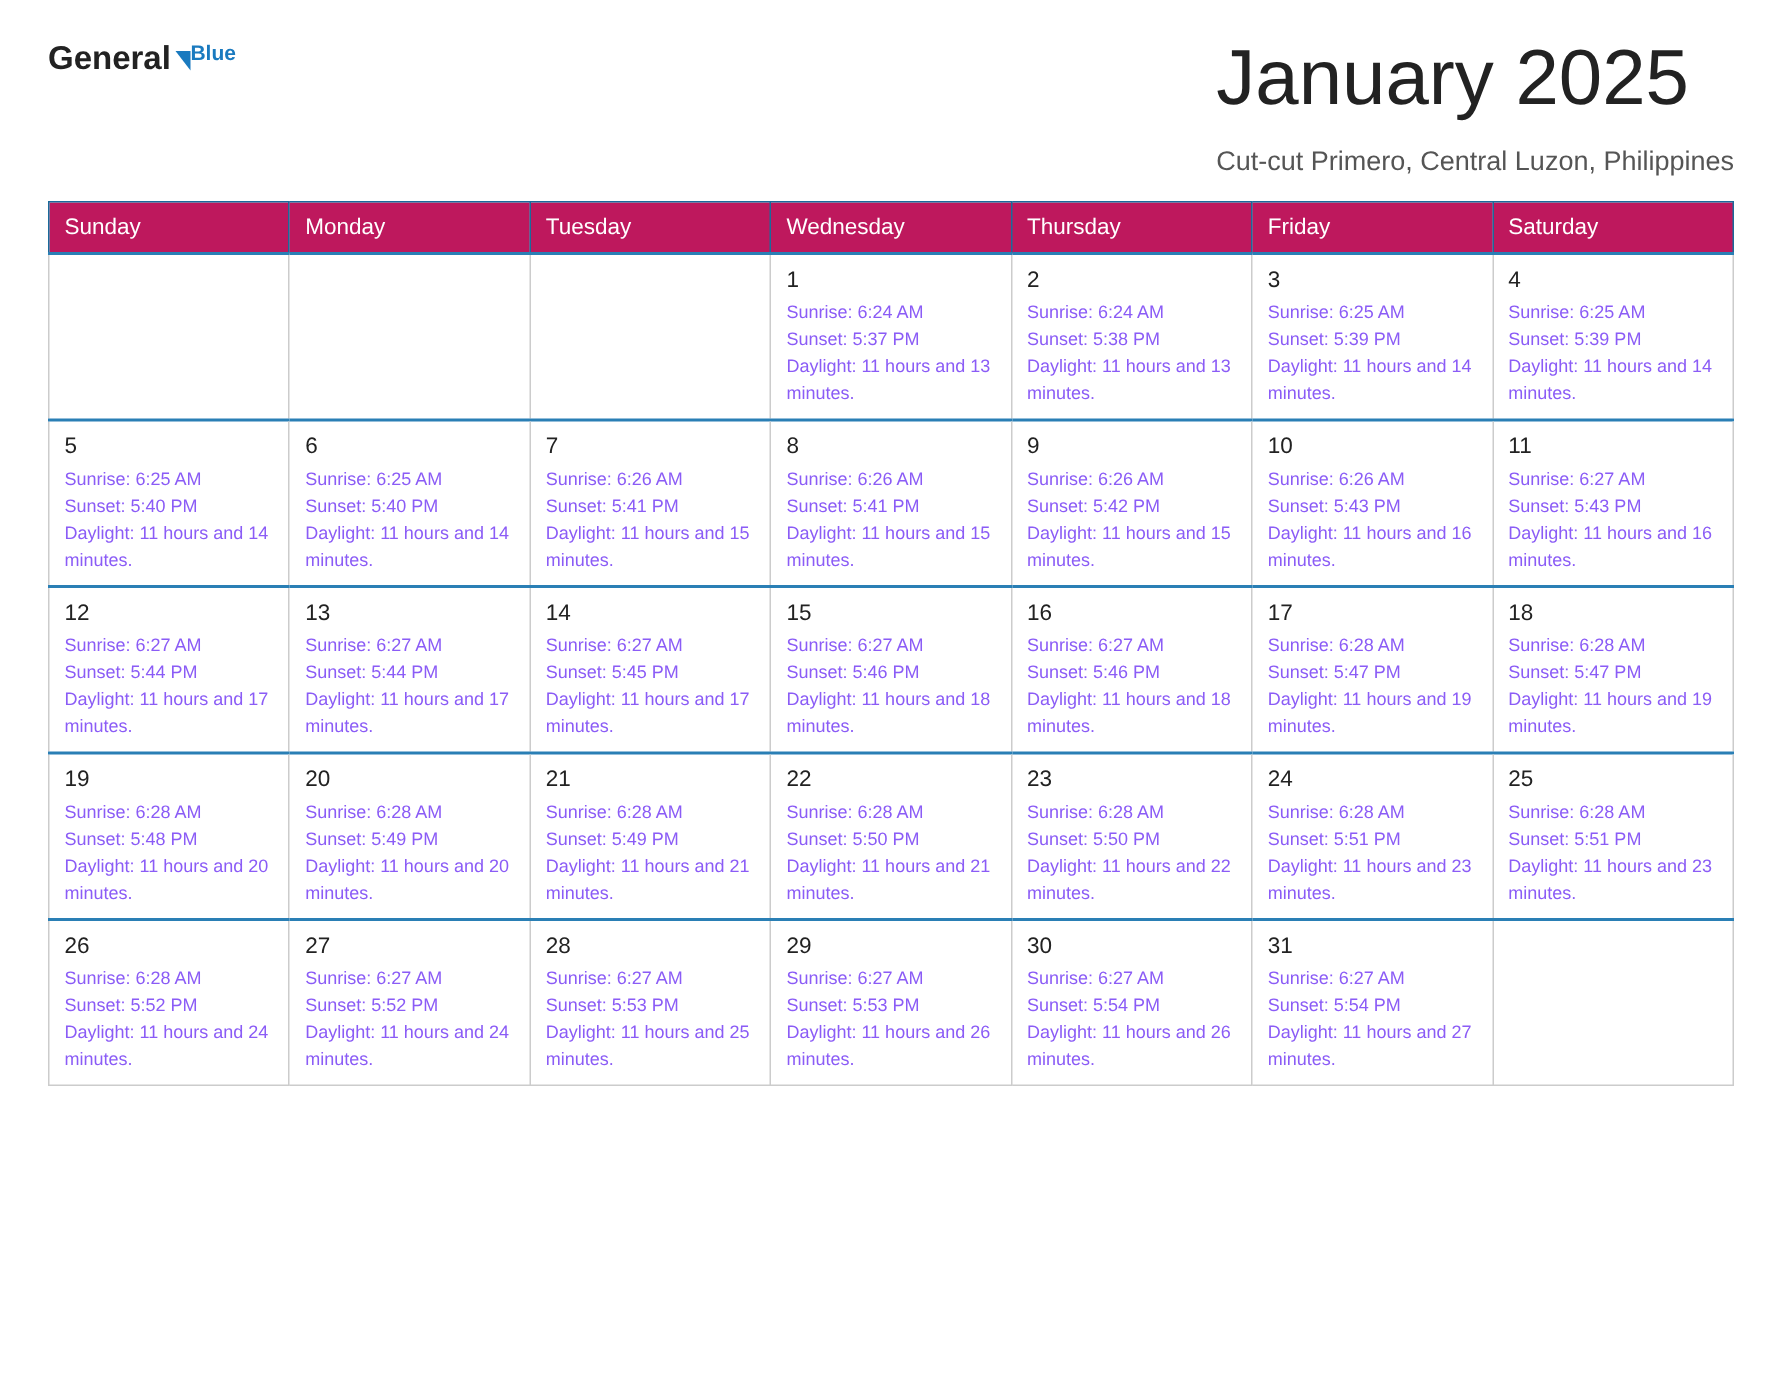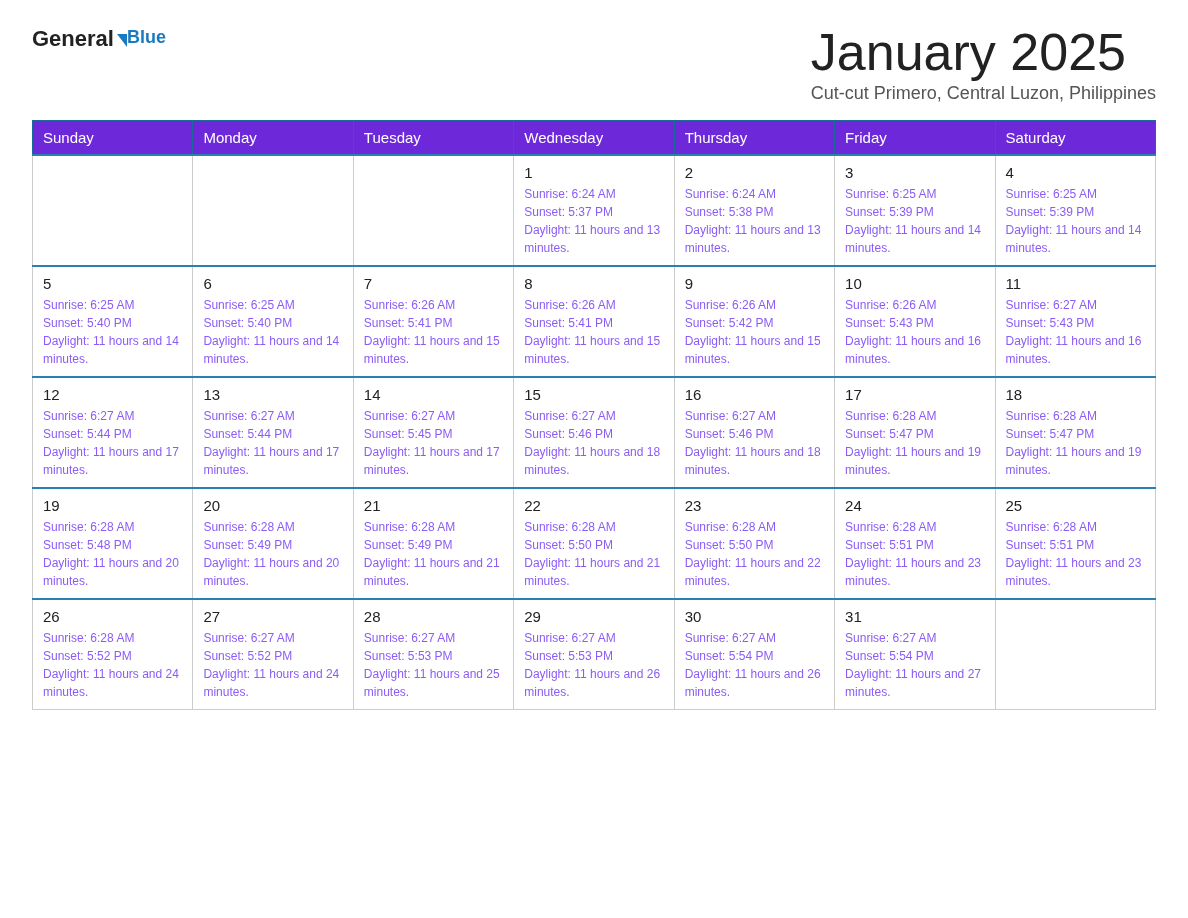--- a/index.html
+++ b/index.html
@@ -35,46 +35,46 @@
       display: inline-block;
       width: 0;
       height: 0;
       border-left: 10px solid transparent;
       border-right: 0px solid transparent;
       border-top: 13px solid #1a7abf;
       margin-left: 3px;
       margin-bottom: -2px;
     }
     .logo-blue {
-      font-size: 18px;
+      font-size: 14px;
       font-weight: bold;
       color: #1a7abf;
       line-height: 1;
     }
     .title-section {
       text-align: left;
     }
     .month-title {
       font-size: 52px;
       font-weight: 300;
       color: #222;
       line-height: 1.1;
     }
     .subtitle {
       font-size: 18px;
       color: #555;
-      margin-top: 2px;
+      margin-top: 16px;
     }
     .calendar {
       width: 100%;
       border-collapse: collapse;
       margin-top: 16px;
     }
     .calendar th {
-      background-color: #6d28d9;
+      background-color: #be185d;
       color: #fff;
       font-size: 15px;
       font-weight: normal;
       padding: 8px 10px;
       text-align: left;
       border: 1px solid #1a6a9a;
     }
     .calendar td {
       vertical-align: top;
       padding: 8px 10px;

